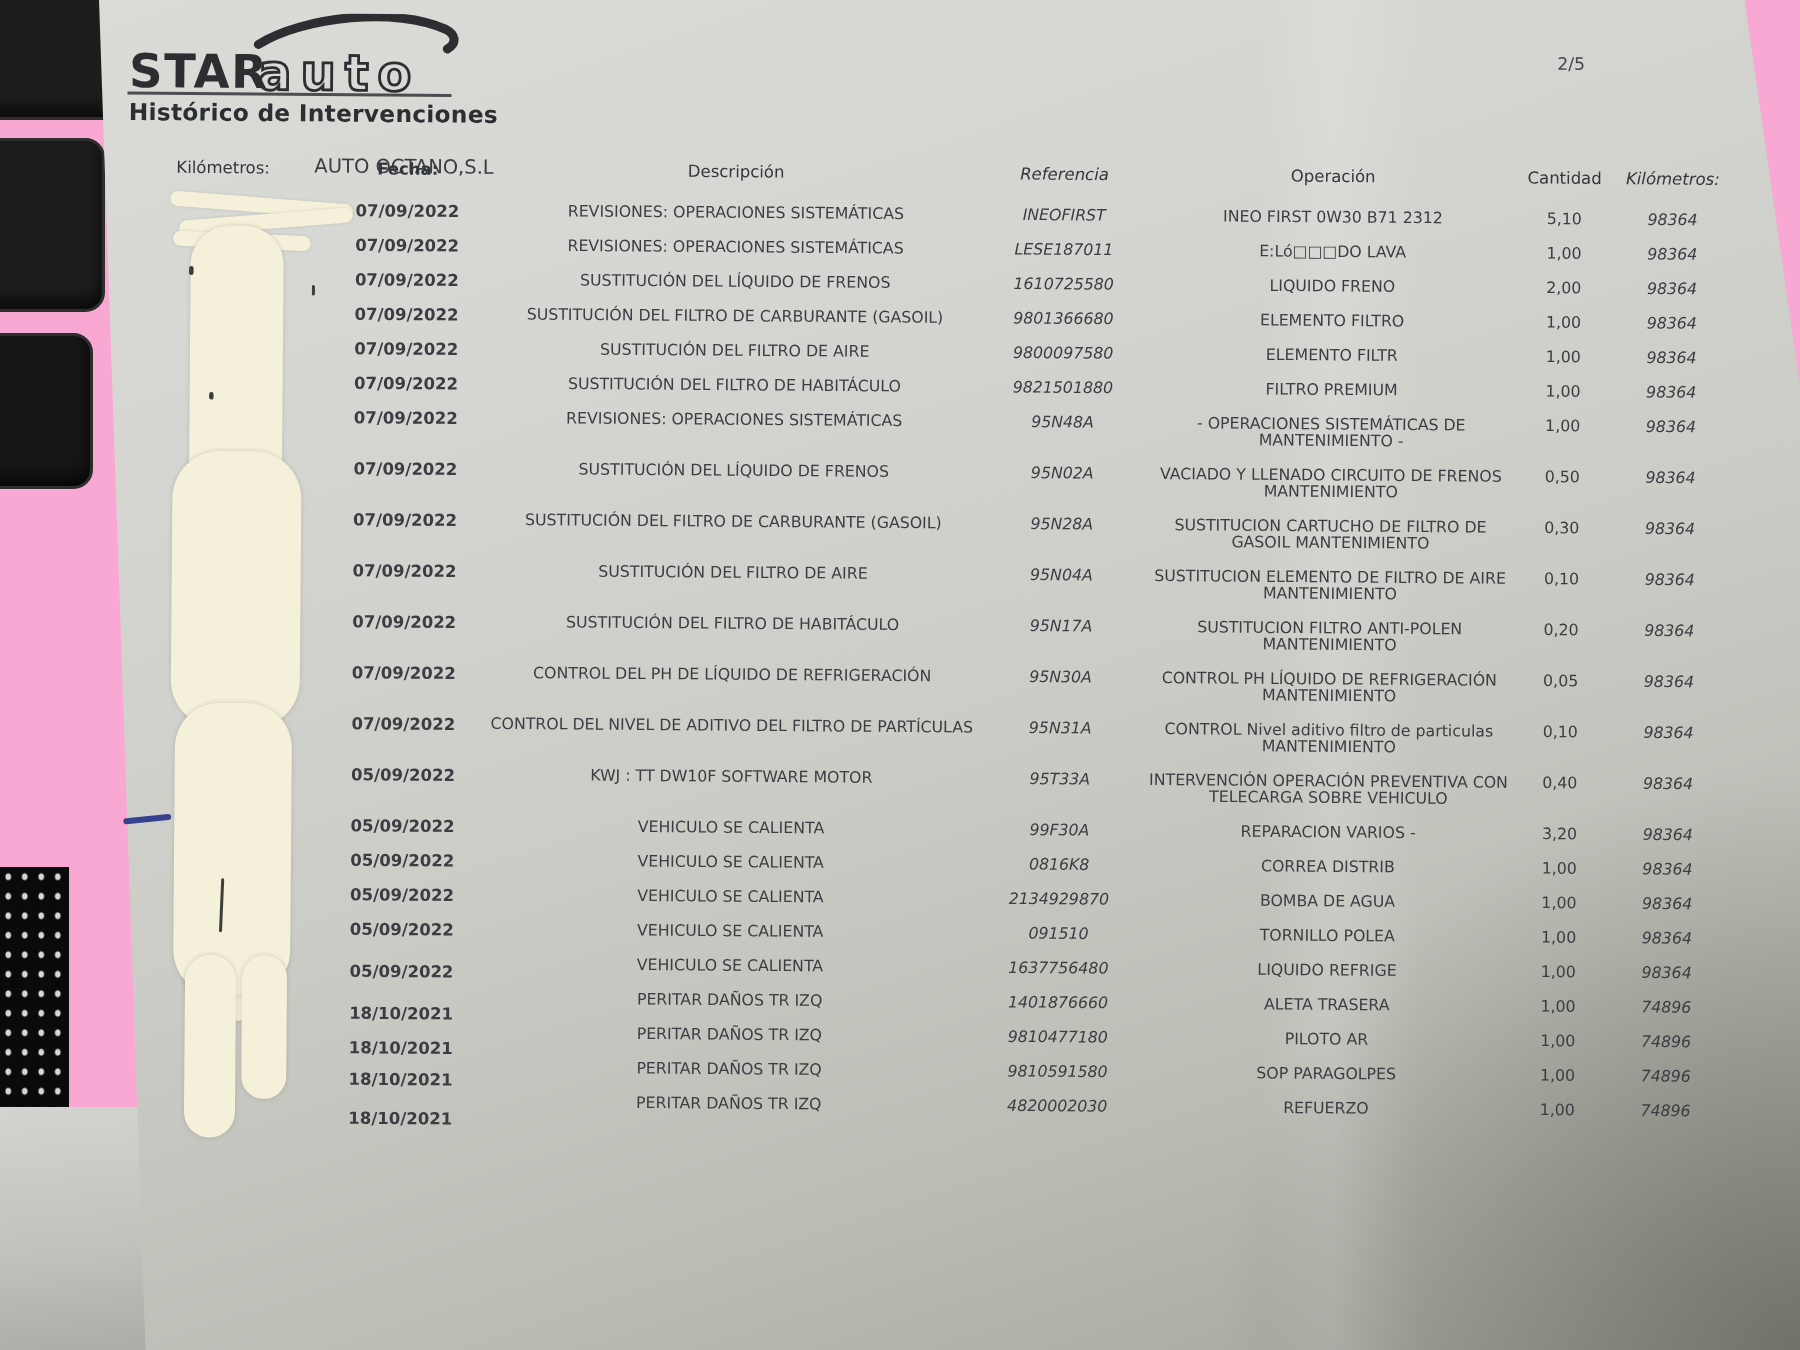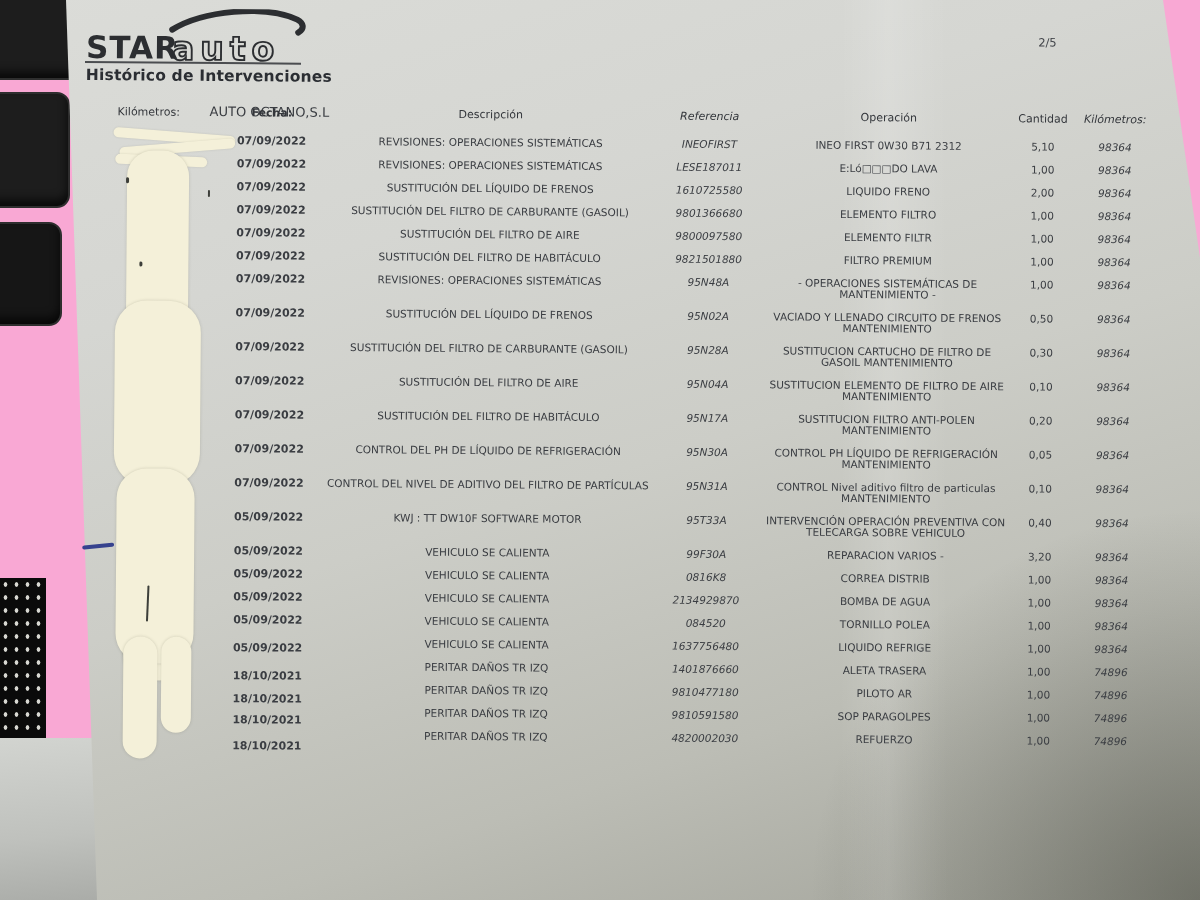--- a/index.html
+++ b/index.html
@@ -270,21 +270,21 @@
     <div class="cell c-ref">2134929870</div>
     <div class="cell c-oper">BOMBA DE AGUA</div>
     <div class="cell c-cant">1,00</div>
     <div class="cell c-km">98364</div>
   </div>
 
   <div class="row">
     <div class="cell c-mat"></div>
     <div class="cell c-fecha">05/09/2022</div>
     <div class="cell c-desc">VEHICULO SE CALIENTA</div>
-    <div class="cell c-ref">084520</div>
+    <div class="cell c-ref">091510</div>
     <div class="cell c-oper">TORNILLO POLEA</div>
     <div class="cell c-cant">1,00</div>
     <div class="cell c-km">98364</div>
   </div>
 
   <div class="row">
     <div class="cell c-mat"></div>
     <div class="cell c-fecha">05/09/2022</div>
     <div class="cell c-desc">VEHICULO SE CALIENTA</div>
     <div class="cell c-ref">1637756480</div>

